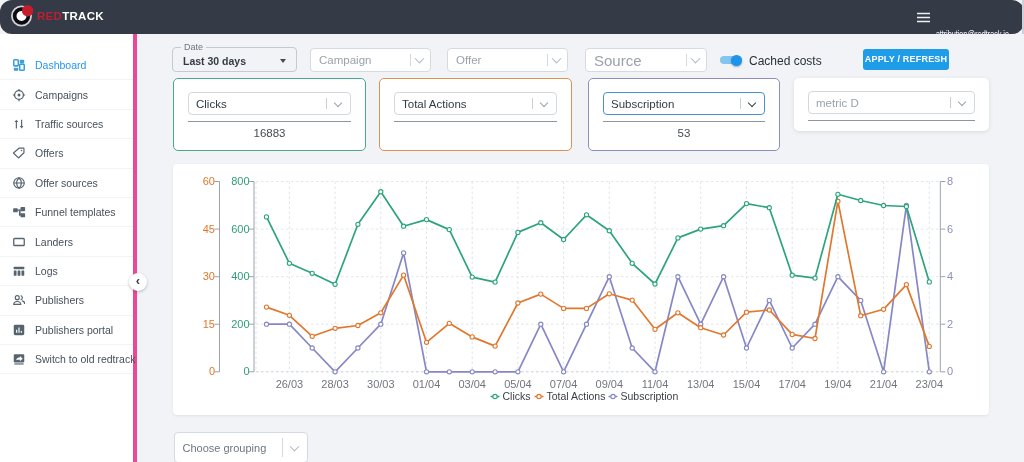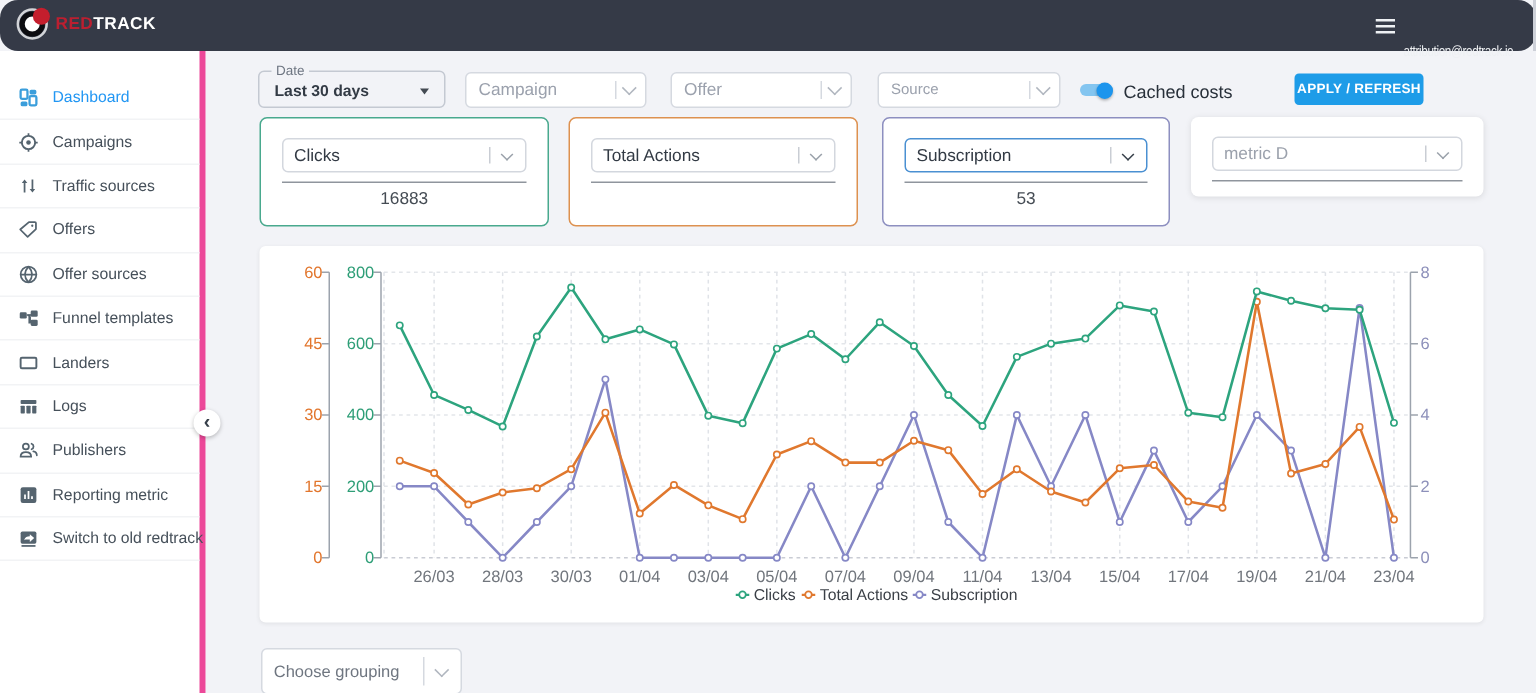--- a/index.html
+++ b/index.html
@@ -140,21 +140,21 @@
       </span>
       <span class="mit" style="color:#46505a">Publishers</span>
     </div>
 <div class="mi">
       <span class="mic">
         <svg width="14" height="14" viewBox="0 0 24 24">
           <rect x="3" y="3" width="18" height="18" rx="2.5" fill="#55646f"></rect>
           <path d="M8 16.5v-5M12 16.5V7.5M16 16.5v-3" stroke="#fff" stroke-width="2"></path>
         </svg>
       </span>
-      <span class="mit" style="color:#46505a">Reporting metric</span>
+      <span class="mit" style="color:#46505a">Publishers portal</span>
     </div>
 <div class="mi">
       <span class="mic">
         <svg width="14" height="14" viewBox="0 0 24 24">
           <rect x="3" y="4" width="18" height="14" rx="2" fill="#55646f"></rect>
           <path d="M7 14c1-3.5 3.5-4.5 6.5-4.5V7l5 4.5-5 4.5v-2.8C10.5 13.2 8.5 13 7 14z" fill="#fff"></path>
           <path d="M4 20.5h16" stroke="#55646f" stroke-width="2"></path>
         </svg>
       </span>
       <span class="mit" style="color:#46505a">Switch to old redtrack</span>
@@ -171,21 +171,21 @@
     <span class="oseltxt" style="color:#9ba1ad;font-size:11.5px">Campaign</span>
     <span class="sep" style="right:19px"></span>
     <span class="chev" style="right:7px"></span>
   </div>
 <div class="osel" style="left:447px;top:47.5px;width:121px;height:24px">
     <span class="oseltxt" style="color:#9ba1ad;font-size:11.5px">Offer</span>
     <span class="sep" style="right:19px"></span>
     <span class="chev" style="right:7px"></span>
   </div>
 <div class="osel" style="left:585px;top:47.5px;width:122px;height:24px">
-    <span class="oseltxt" style="color:#9ba1ad;font-size:10px">Source</span>
+    <span class="oseltxt" style="color:#9ba1ad;font-size:15px">Source</span>
     <span class="sep" style="right:19px"></span>
     <span class="chev" style="right:7px"></span>
   </div>
 <div id="toggle">
     <div id="knob"></div>
   </div>
 <div id="cachedtxt">Cached costs</div>
 <div id="applybtn">APPLY / REFRESH</div>
 
 <div class="card" style="left:173px;width:193px;border:1px solid #49a98e">

